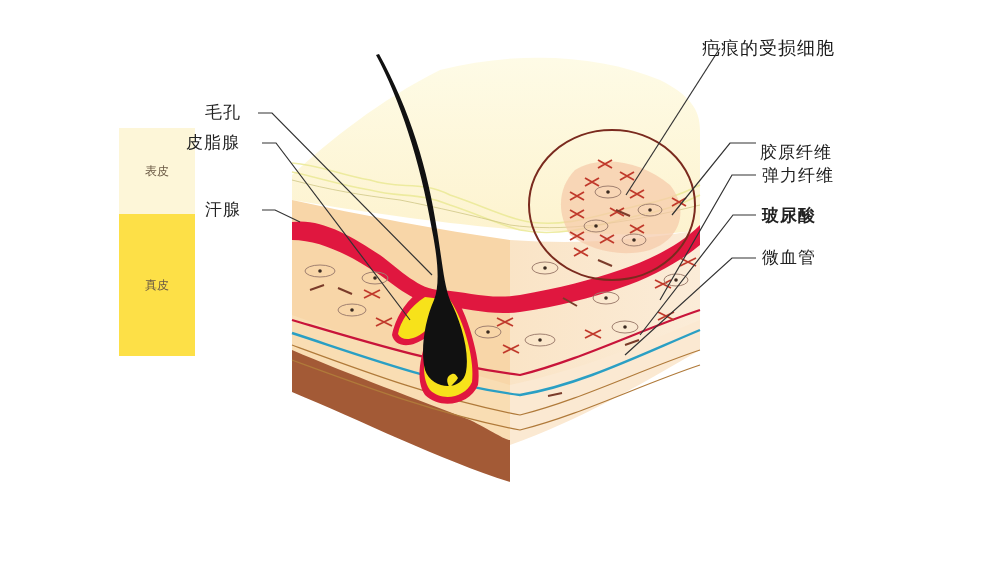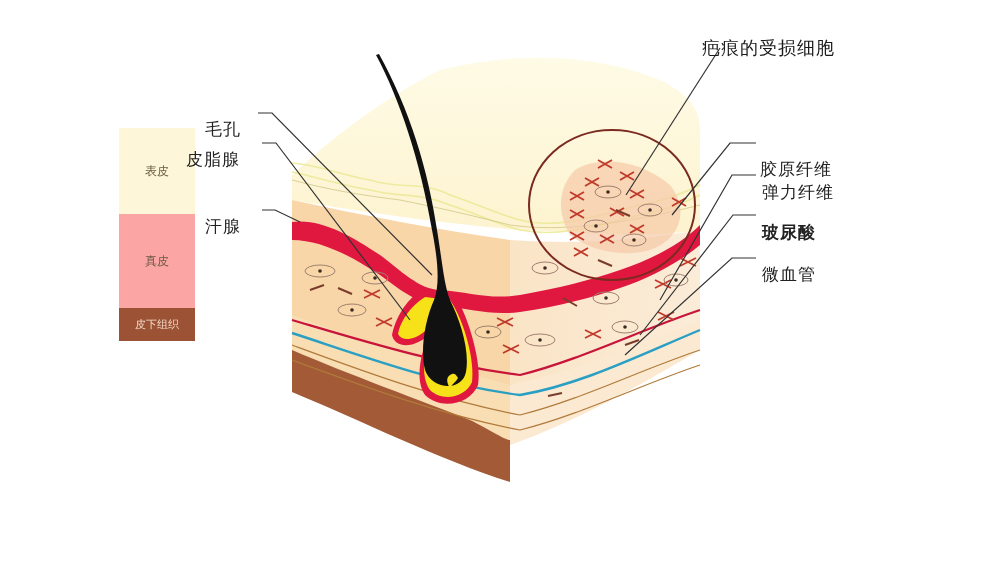--- a/index.html
+++ b/index.html
@@ -9,41 +9,39 @@
       font-family: "DejaVu Serif", "Liberation Serif", serif;
     }
     .legend {
       position: absolute; left: 89px; top: 128px; width: 76px; padding-left: 30px;
     }
     .legend-seg {
       width: 76px; display: flex; align-items: center; justify-content: center;
       font-size: 12px; color: #6b5a45;
     }
     .legend-seg.epi { height: 86px; background: #fdf6d8; }
-    .legend-seg.der { height: 94px; background: #fca5a5; }
+    .legend-seg.der { height: 142px; background: #fde047; }
     .legend-seg.sub { height: 33px; background: #9c5234; color: #f3d6c4; font-size: 11px; }
     svg.diagram { position: absolute; left: 0; top: 0; }
     .label {
       position: absolute; font-size: 17px; color: #222; white-space: nowrap;
       letter-spacing: 1px;
-      margin-top: 17px;
     }
     .title-label {
       position: absolute; left: 702px; top: 36px; font-size: 18px; color: #1a1a1a;
       font-family: Liberation Sans, sans-serif; letter-spacing: 1px;
       white-space: nowrap;
     }
   </style>
 </head>
 <body>
 
 <div class="legend">
   <div class="legend-seg epi">表皮</div>
   <div class="legend-seg der">真皮</div>
-  <div class="legend-seg sub">皮下组织</div>
 </div>
 
 <svg class="diagram" width="1000" height="564" viewBox="0 0 1000 564">
   <defs>
     <linearGradient id="topGrad" x1="0" y1="0" x2="0" y2="1">
       <stop offset="0" stop-color="#fefbe6"></stop>
       <stop offset="1" stop-color="#fdf3cf"></stop>
     </linearGradient>
     <linearGradient id="rightFace" x1="0" y1="0" x2="1" y2="0">
       <stop offset="0" stop-color="#fae4c6"></stop>

